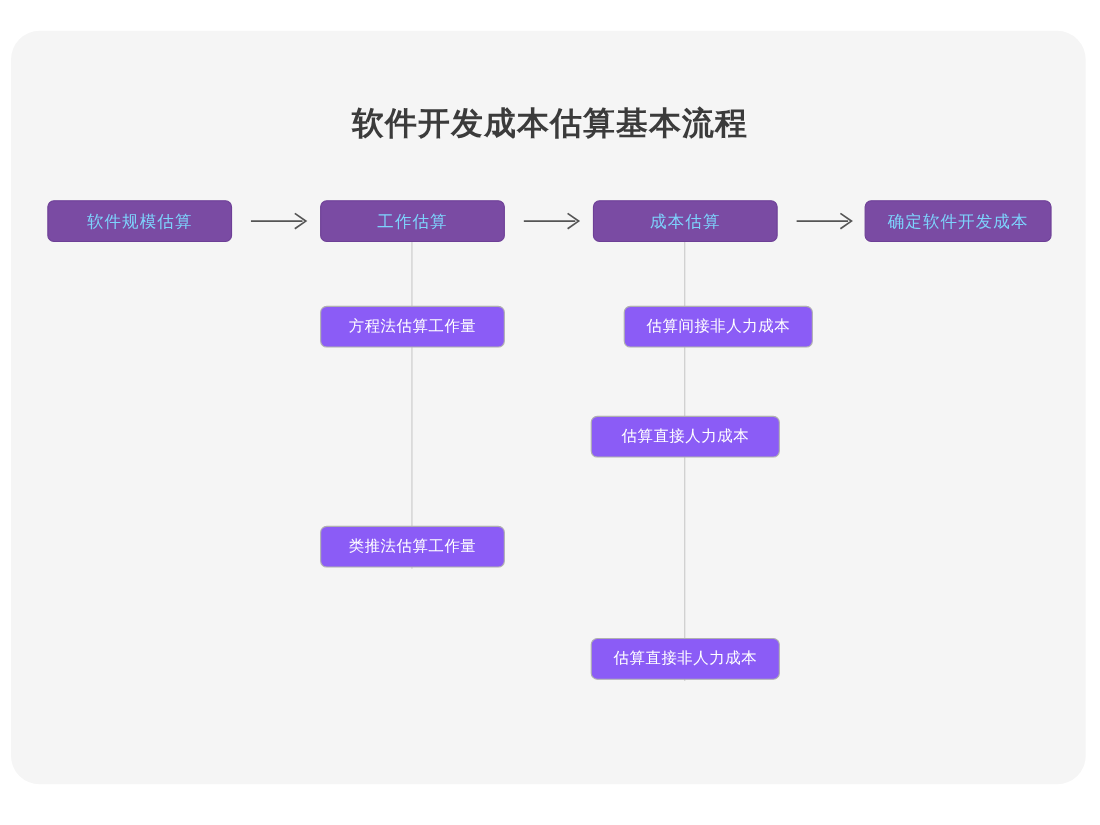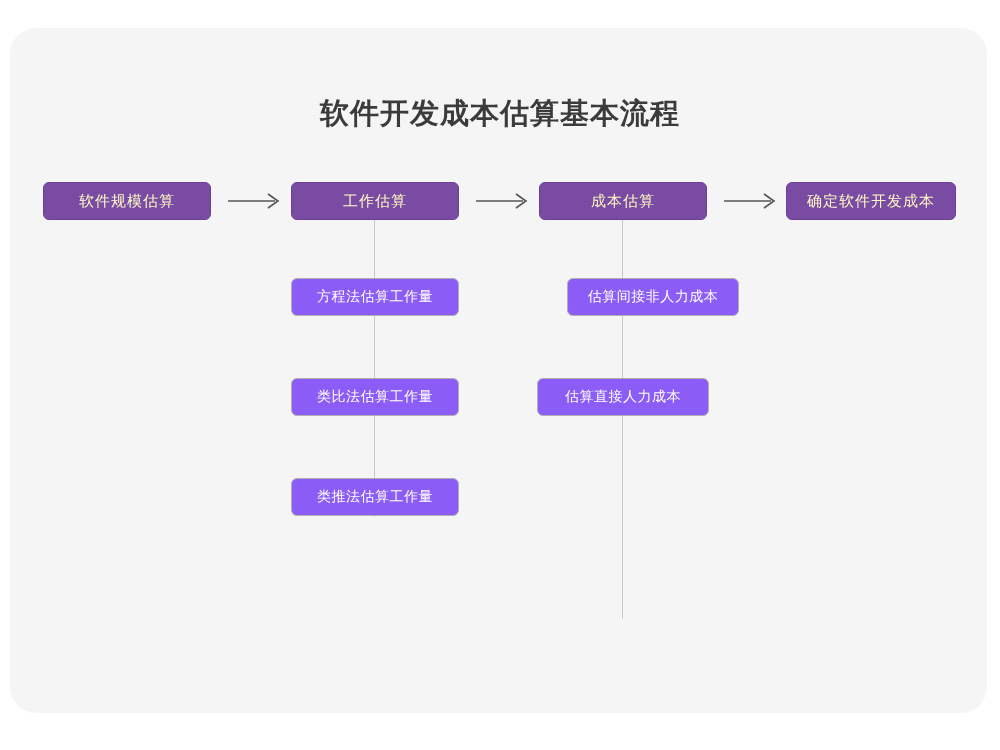--- a/index.html
+++ b/index.html
@@ -48,21 +48,21 @@
   }
 
   
   .node {
     position: absolute;
     box-sizing: border-box;
     display: flex;
     align-items: center;
     justify-content: center;
     border-radius: 6px;
-    color: #fef9c3;
+    color: #7dd3fc;
     white-space: nowrap;
     text-align: center;
   }
 
   .node.primary {
     height: 38px;
     background: #7a4ba3;
     border: 1px solid #6d3f96;
     font-size: 15px;
     letter-spacing: 1px;
@@ -128,27 +128,27 @@
       <polyline points="40,4 50,11 40,18" fill="none" stroke="#555555" stroke-width="1.6"></polyline>
     </svg>
   </div>
 
   <div class="node primary" style="left:43px; top:182px; width:168px;">软件规模估算</div>
 
   <div class="node primary" style="left:291px; top:182px; width:168px;">工作估算</div>
 
   <div class="node secondary" style="left:291px; top:278px; width:168px;">方程法估算工作量</div>
 
-  <div class="node secondary" style="left:291px; top:378px; width:168px;">类比法估算工作量</div>
 
   <div class="node secondary" style="left:291px; top:478px; width:168px;">类推法估算工作量</div>
 
   <div class="node primary" style="left:539px; top:182px; width:168px;">成本估算</div>
 
   <div class="node secondary" style="left:537px; top:278px; width:172px;margin-left:30px;">估算间接非人力成本</div>
 
   <div class="node secondary" style="left:537px; top:378px; width:172px;">估算直接人力成本</div>
 
 
+  <div class="node secondary" style="left:537px; top:580px; width:172px;">估算直接非人力成本</div>
 
   <div class="node primary" style="left:786px; top:182px; width:170px;">确定软件开发成本</div>
 
 </div>
 
 </body></html>

